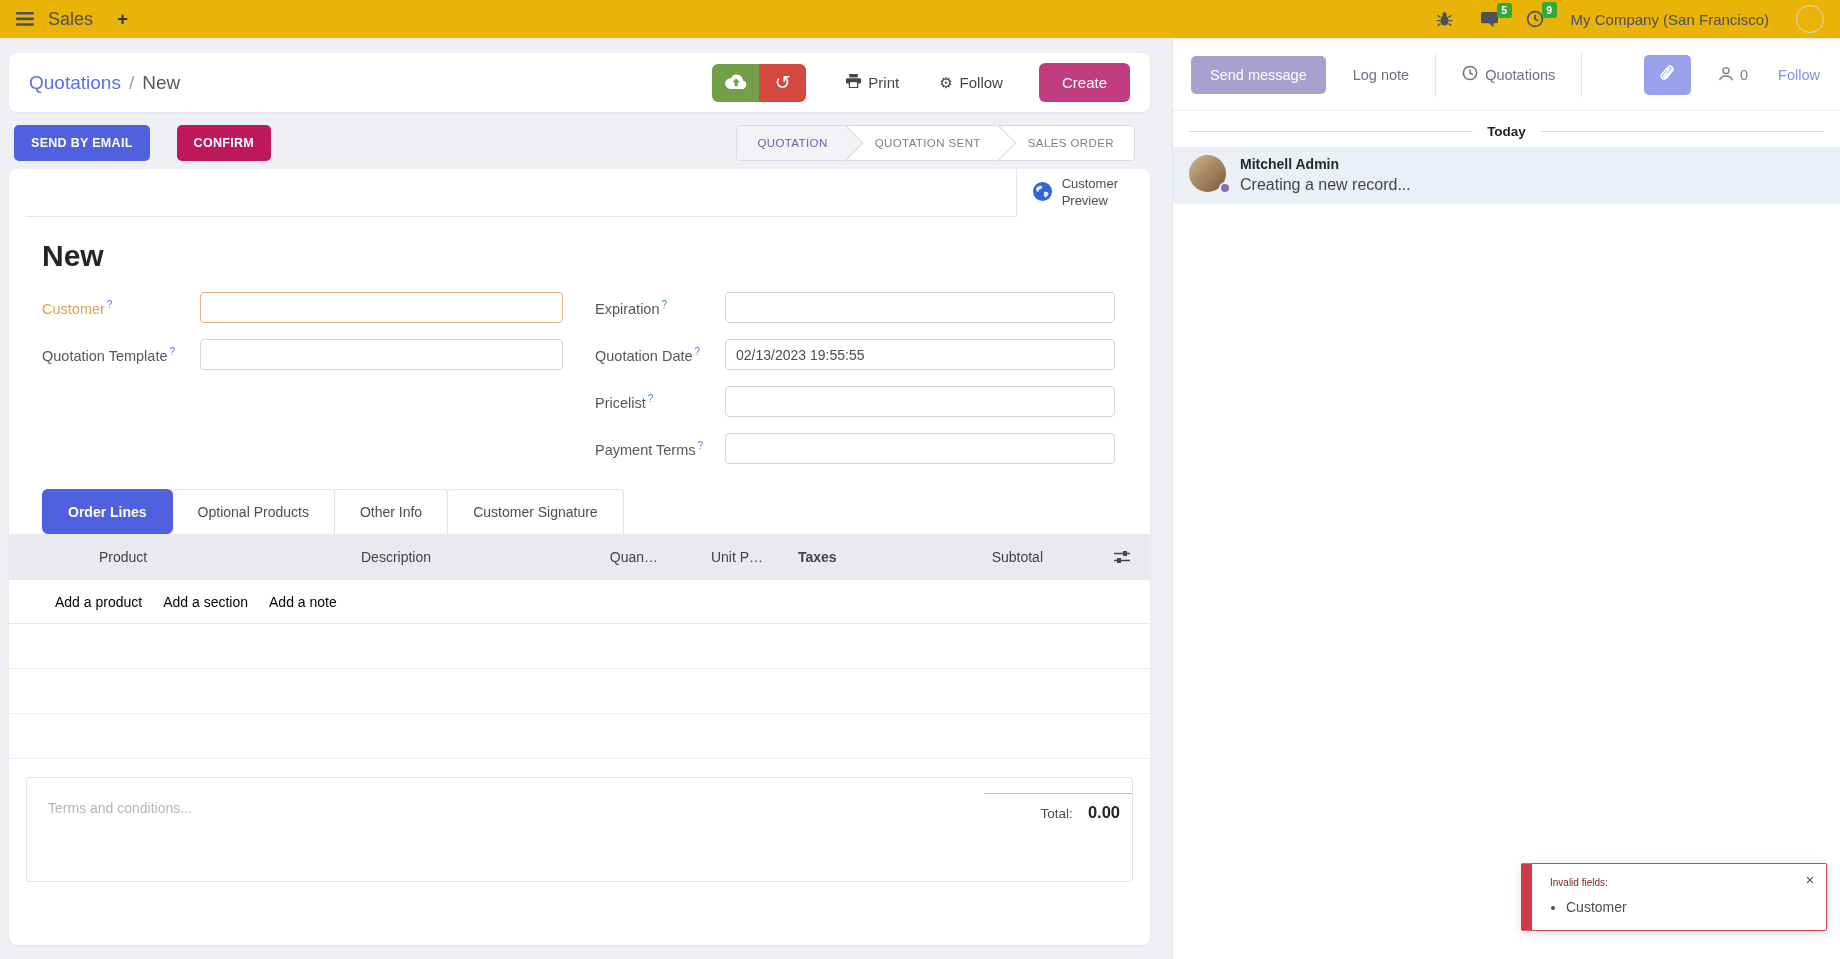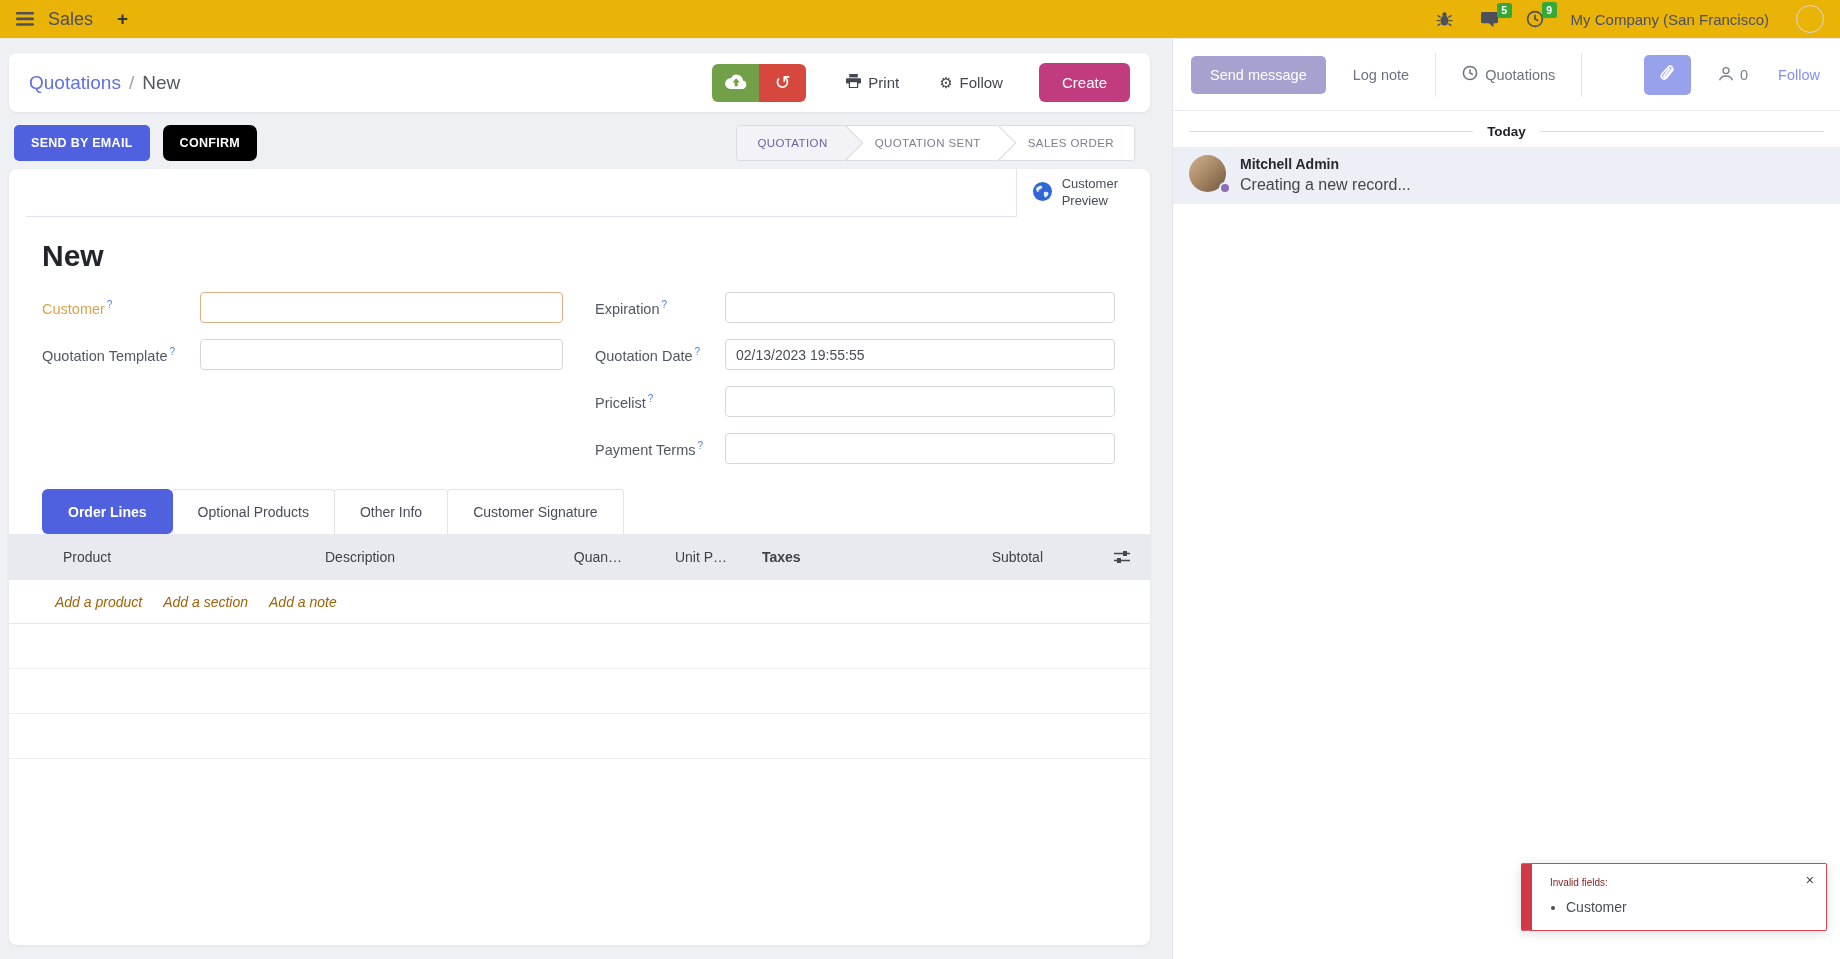--- a/index.html
+++ b/index.html
@@ -47,21 +47,21 @@
     margin-left:40px; cursor:pointer; background:none; border:none; font-family:inherit; }
   .gear-glyph { font-size:15px; color:#43464e; }
   .btn-create { margin-left:36px; background:#c13c7e; color:#fff; font-size:15px; border:none;
     padding:11px 23px; border-radius:6px; cursor:pointer; font-family:inherit; }
 
   
   .status-row { margin-top:13px; padding:0 15px 0 5px; display:flex; align-items:center; height:36px; }
   .btn-status { height:36px; border:none; border-radius:5px; color:#fff; font-weight:700;
     font-size:12.5px; letter-spacing:.3px; padding:0 17px; cursor:pointer; font-family:inherit;text-align:center; }
   .btn-email { background:#5061df; }
-  .btn-confirm { background:#000000; margin-left:13px;border-radius:7px; }
+  .btn-confirm { background:#be185d; margin-left:27px; }
   .stepper { margin-left:auto; display:flex; border:1px solid #d9dbe2; border-radius:4px;
     background:#fff; height:36px; }
   .step { position:relative; display:flex; align-items:center; padding:0 20px 0 27px;
     font-size:11.5px; letter-spacing:.4px; color:#7b7f8b; background:#fff; cursor:pointer; white-space:nowrap; }
   .step:first-child { padding-left:20px; border-radius:3px 0 0 3px; }
   .step:last-child  { border-radius:0 3px 3px 0; }
   .step:not(:last-child)::after { content:""; position:absolute; top:50%; right:-10px;
     width:25px; height:25px; transform:translateY(-50%) rotate(45deg);
     border-top:1px solid #d9dbe2; border-right:1px solid #d9dbe2; background:inherit; }
   .step:nth-child(1){ z-index:3; } .step:nth-child(2){ z-index:2; } .step:nth-child(3){ z-index:1; }
@@ -89,29 +89,29 @@
   .tab { height:45px; padding:0 25px; display:flex; align-items:center; font-size:14px;
     color:#4a4d57; background:#fff; border:1px solid #e2e4ea; border-bottom:none;
     border-radius:4px 4px 0 0; cursor:pointer; font-family:inherit; }
   .tab + .tab { margin-left:-1px; }
   .tab.active { background:#5061df; border-color:#5061df; color:#fff; font-weight:700;
     border-radius:6px; z-index:1; }
 
   
   .ohead { height:46px; background:#e8eaef; display:flex; align-items:center;
     font-size:14px; color:#3f424a; }
-  .c-pad { width:54px; } .c-prod { width:262px; } .c-desc { width:200px; }
+  .c-pad { width:54px; } .c-prod { width:262px;margin-left:36px; } .c-desc { width:200px; }
   .c-qty { width:97px; text-align:right; } .c-g1 { width:5px; }
   .c-unit { width:100px; text-align:right; } .c-g2 { width:35px; }
   .c-tax { width:180px;font-weight:bold; }
   .c-sub { flex:1; text-align:right; padding-right:51px; }
   .c-opt { width:56px; display:flex; justify-content:center; cursor:pointer; }
   .add-row { height:44px; display:flex; align-items:center; gap:21px; padding-left:46px;
     border-bottom:1px solid #e6e8ec; font-size:14px; }
-  .add-link { color:#a16207; cursor:pointer; text-decoration:none;font-style:italic; }
+  .add-link { color:#000000; cursor:pointer; text-decoration:none; }
   .empty-row { height:45px; border-bottom:1px solid #eceef2; }
 
   
   .footer-box { margin:18px 17px 0; border:1px solid #e0e2e8; border-radius:3px; height:105px;
     position:relative; padding:22px 0 0 21px; }
   .terms { color:#b3b5bd; font-size:14px; cursor:text; }
   .total-block { position:absolute; right:0; top:15px; width:148px; border-top:1px solid #b9bcc4;
     padding:9px 12px 0 0; display:flex; justify-content:flex-end; align-items:baseline; gap:15px; }
   .total-label { font-size:13.5px; color:#4a4d57; }
   .total-value { font-size:16.5px; font-weight:700; color:#23252b; }
@@ -312,20 +312,27 @@
       </div>
       <div class="add-row">
         <a class="add-link">Add a product</a>
         <a class="add-link">Add a section</a>
         <a class="add-link">Add a note</a>
       </div>
       <div class="empty-row"></div>
       <div class="empty-row"></div>
       <div class="empty-row"></div>
 
+      <div class="footer-box">
+        <div class="terms">Terms and conditions...</div>
+        <div class="total-block">
+          <span class="total-label">Total:</span>
+          <span class="total-value">0.00</span>
+        </div>
+      </div>
     </div>
   </div>
 
   <aside class="chatter">
     <div class="chatter-head">
       <button class="btn-send">Send message</button>
       <span class="log-note">Log note</span>
       <span class="vdiv"></span>
       <span class="activities">
         <span>

